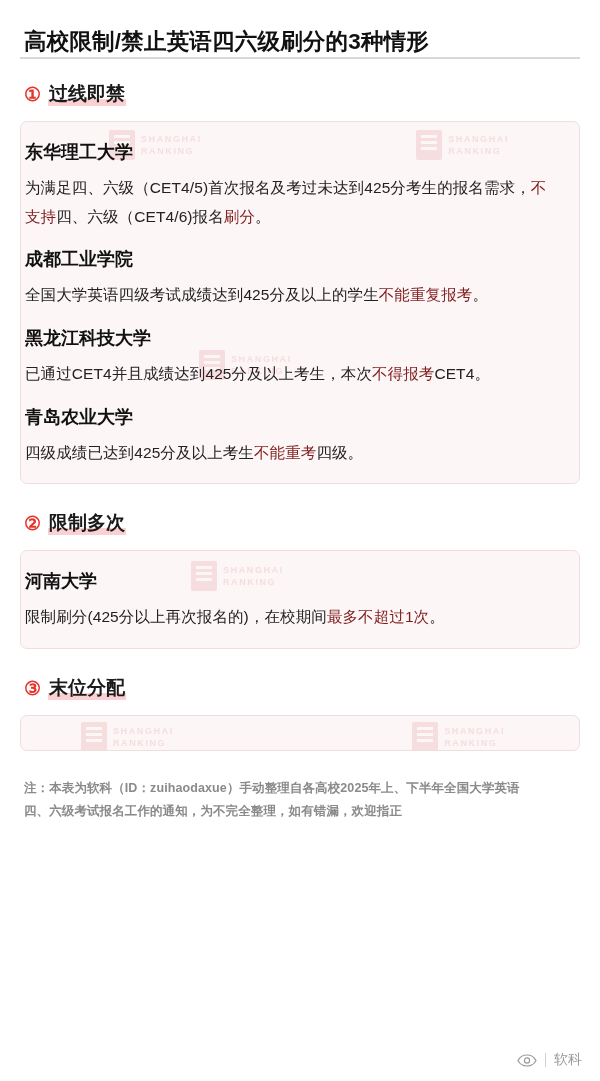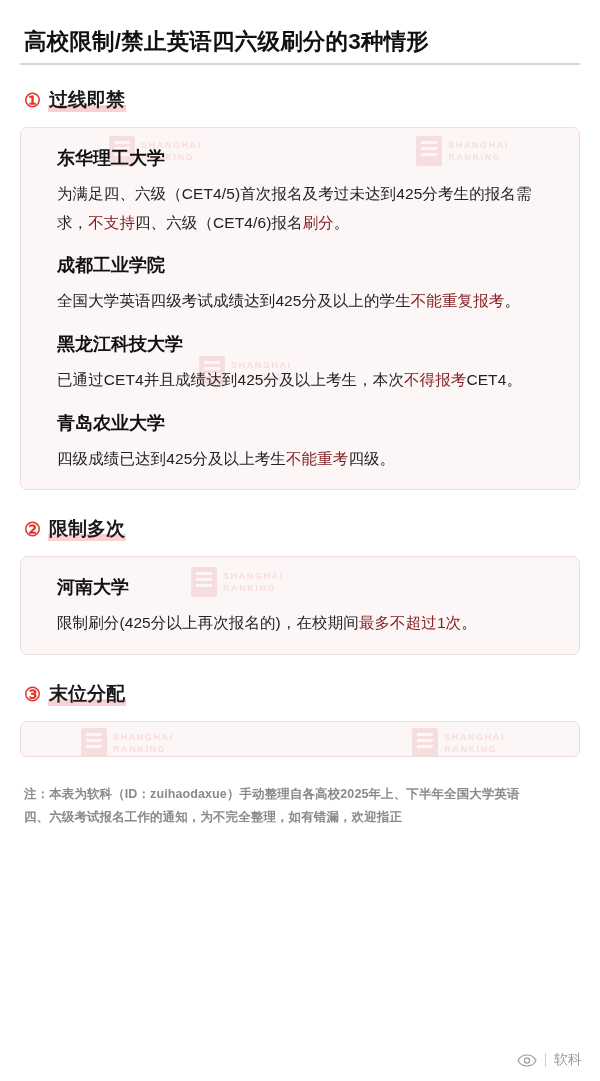--- a/index.html
+++ b/index.html
@@ -21,21 +21,21 @@
     box-sizing: border-box;
     padding: 22px 20px 0 20px;
     overflow: hidden;
   }
   
   .title {
     font-size: 22.5px;
     font-weight: bold;
     letter-spacing: 0.2px;
     color: #111;
-    padding: 4px 0 6px 4px;
+    padding: 4px 0 0 4px;
   }
   .title-rule {
     border: 0;
     border-top: 2px solid #d8d8d8;
     margin: 0 0 22px 0;
   }
   
   .section-head {
     display: flex;
     align-items: center;
@@ -66,21 +66,21 @@
     height: 7px;
     background: #fbd0d2;
     z-index: -1;
   }
   
   .card {
     position: relative;
     background: #fdf6f7;
     border: 1px solid #f0dde0;
     border-radius: 7px;
-    padding: 18px 20px 16px 36px;
+    padding: 18px 20px 16px 4px;
     margin-bottom: 26px;
     overflow: hidden;
   }
   .entry + .entry {
     margin-top: 16px;
   }
   .uni {
     font-size: 18px;
     font-weight: bold;
     color: #111;

